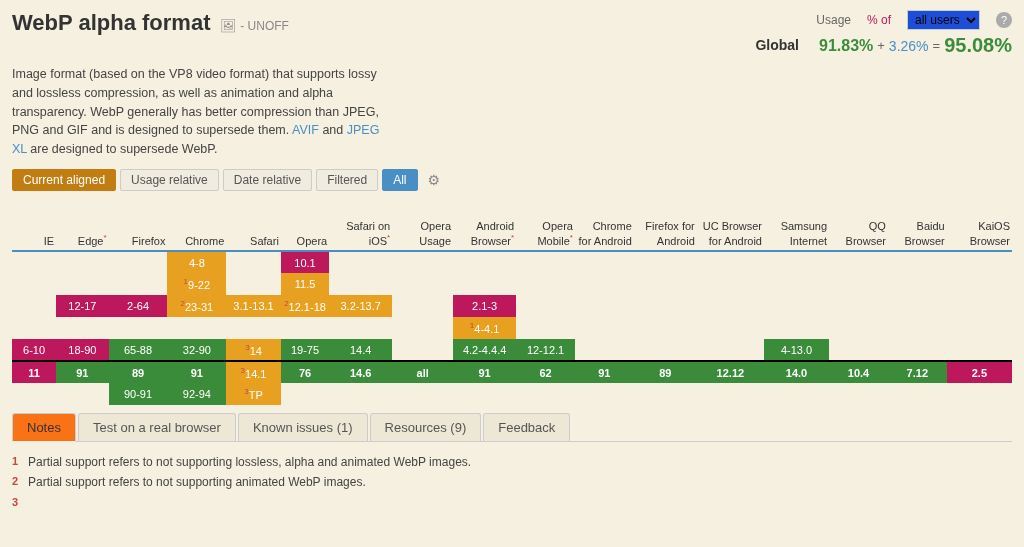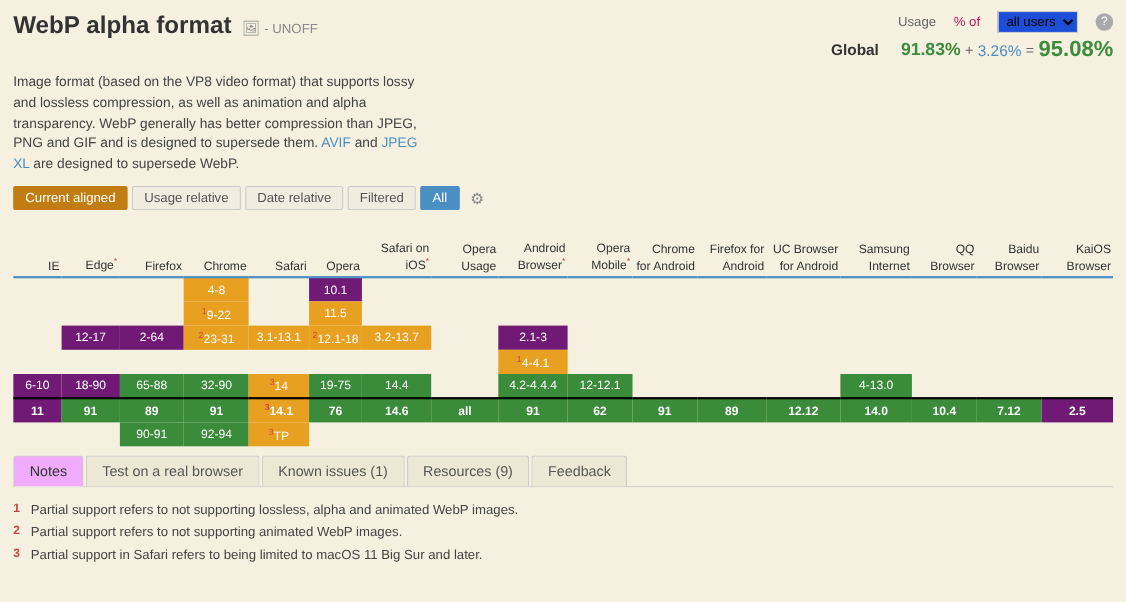--- a/index.html
+++ b/index.html
@@ -33,31 +33,31 @@
     .filter-btn.active-blue { background: #4a8fc4; border-color: #4a8fc4; color: white; }
     .gear-btn { background: none; border: none; cursor: pointer; font-size: 14px; color: #888; padding: 2px 6px; }
     
     
     .browser-table-wrap { overflow-x: auto; }
     .browser-table { border-collapse: collapse; width: 100%; table-layout: fixed; }
     .browser-table th { font-size: 11px; text-align: right; font-weight: normal; color: #333; padding: 2px 2px; vertical-align: bottom; line-height: 1.3; border-bottom: 2px solid #4a8fc4; }
     
     .browser-table td { text-align: center; font-size: 11px; padding: 1px 1px; height: 22px; vertical-align: middle; }
     
-    .cell-red { background: #701a75; color: white; font-size: 10px; margin-left: 12px; }
+    .cell-red { background: #be185d; color: white; font-size: 10px; margin-left: 12px; }
     .cell-orange { background: #e8a020; color: white; font-size: 10px; }
     .cell-green { background: #3a8c3a; color: white; font-size: 10px; }
     .cell-empty { background: transparent; }
     
     .sup-num { font-size: 8px; vertical-align: super; color: #c44; }
     
     
     .bottom-tabs { display: flex; margin-top: 8px; border-bottom: 1px solid #ccc; }
     .bottom-tab { padding: 6px 14px; font-size: 13px; cursor: pointer; border: 1px solid #ccc; border-bottom: none; margin-right: 2px; background: #ede8d5; color: #555; border-radius: 3px 3px 0 0; }
-    .bottom-tab.active { background: #f0abfc; color: #333; border-bottom: 1px solid #f5f0e0; margin-bottom: -1px; }
+    .bottom-tab.active { background: #f97316; color: #333; border-bottom: 1px solid #f5f0e0; margin-bottom: -1px; }
     
     
     .notes-section { background: #f5f0e0; padding: 10px 0 6px; font-size: 12px; color: #444; line-height: 1.7; }
     .notes-section .note-line { display: flex; gap: 4px; }
     .notes-section .note-num { color: #c44; font-size: 11px; font-weight: bold; min-width: 12px; }
     
     .usage-top { display: flex; align-items: center; gap: 16px; justify-content: flex-end; }
   </style>
 </head>
 <body>
@@ -251,21 +251,21 @@
           <td class="cell-empty"></td>
           <td class="cell-empty"></td>
           <td class="cell-empty"></td>
         </tr>
 
         <tr style="border-top: 2px solid #000000;">
           <td class="cell-red" style="font-weight:bold;">11</td>
           <td class="cell-green" style="font-weight:bold;">91</td>
           <td class="cell-green" style="font-weight:bold;">89</td>
           <td class="cell-green" style="font-weight:bold;">91</td>
-          <td class="cell-orange" style="font-weight:bold;"><sup class="sup-num">3</sup>14.1</td>
+          <td class="cell-orange" style="font-weight:normal;"><sup class="sup-num">3</sup>14.1</td>
           <td class="cell-green" style="font-weight:bold;">76</td>
           <td class="cell-green" style="font-weight:bold;">14.6</td>
           <td class="cell-green" style="font-weight:bold;">all</td>
           <td class="cell-green" style="font-weight:bold;">91</td>
           <td class="cell-green" style="font-weight:bold;">62</td>
           <td class="cell-green" style="font-weight:bold;">91</td>
           <td class="cell-green" style="font-weight:bold;">89</td>
           <td class="cell-green" style="font-weight:bold;">12.12</td>
           <td class="cell-green" style="font-weight:bold;">14.0</td>
           <td class="cell-green" style="font-weight:bold;">10.4</td>
@@ -308,16 +308,15 @@
     <div class="note-line">
       <span class="note-num">1</span>
       <span>Partial support refers to not supporting lossless, alpha and animated WebP images.</span>
     </div>
     <div class="note-line">
       <span class="note-num">2</span>
       <span>Partial support refers to not supporting animated WebP images.</span>
     </div>
     <div class="note-line">
       <span class="note-num">3</span>
-      <span>Partial support in Safari refers to being limited to macOS 11 Big Sur and later.</span>
     </div>
   </div>
 </div>
 
 </body></html>

